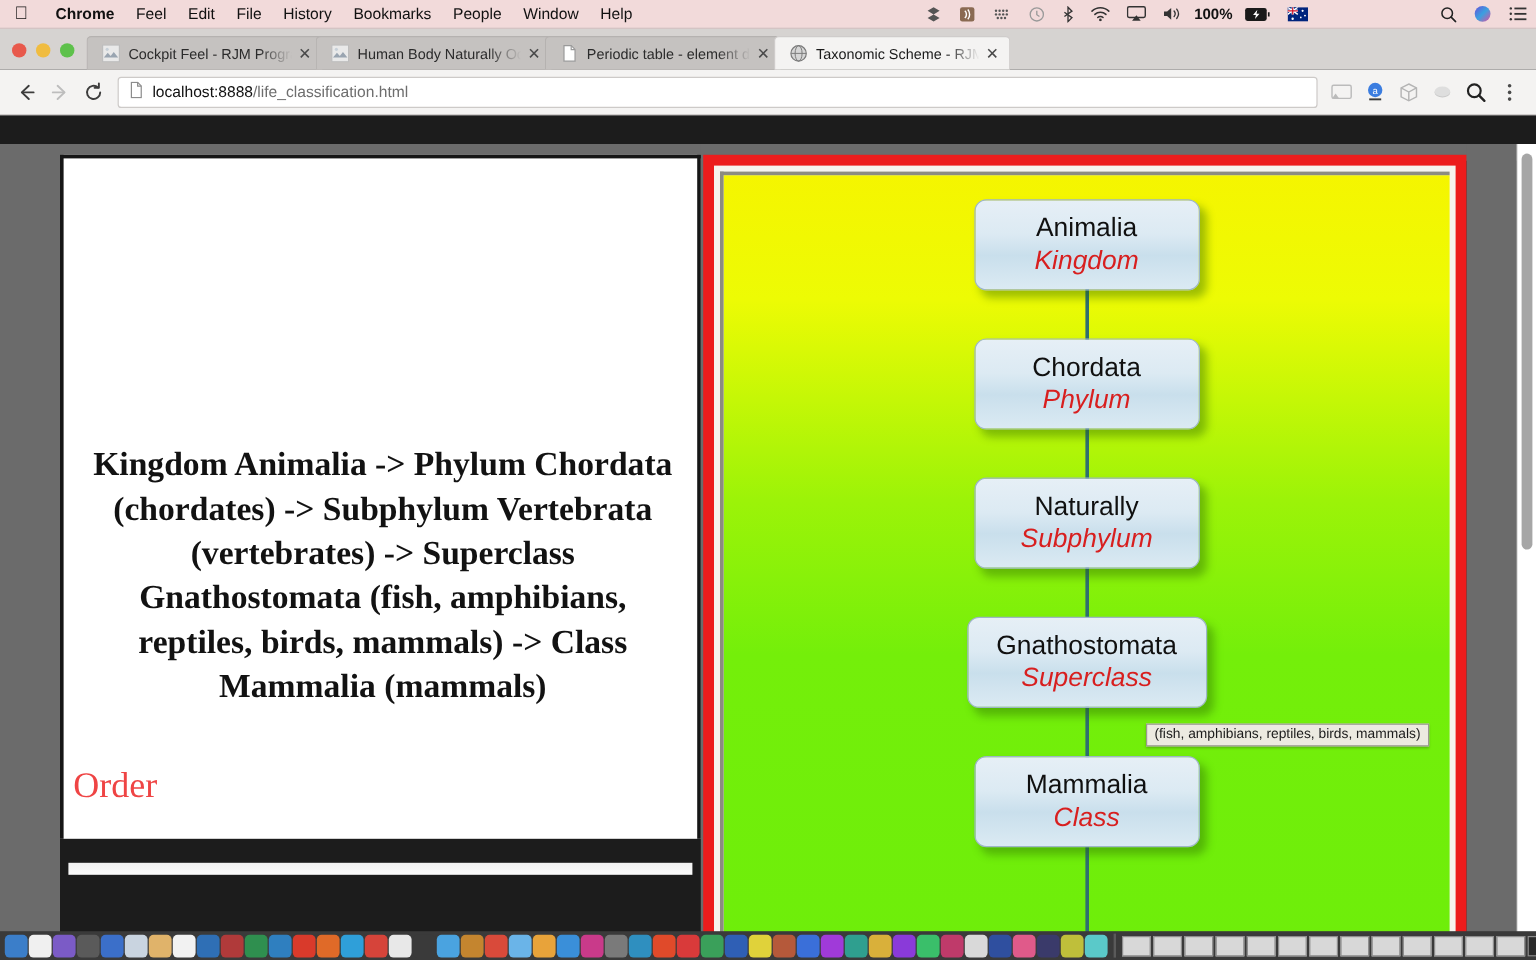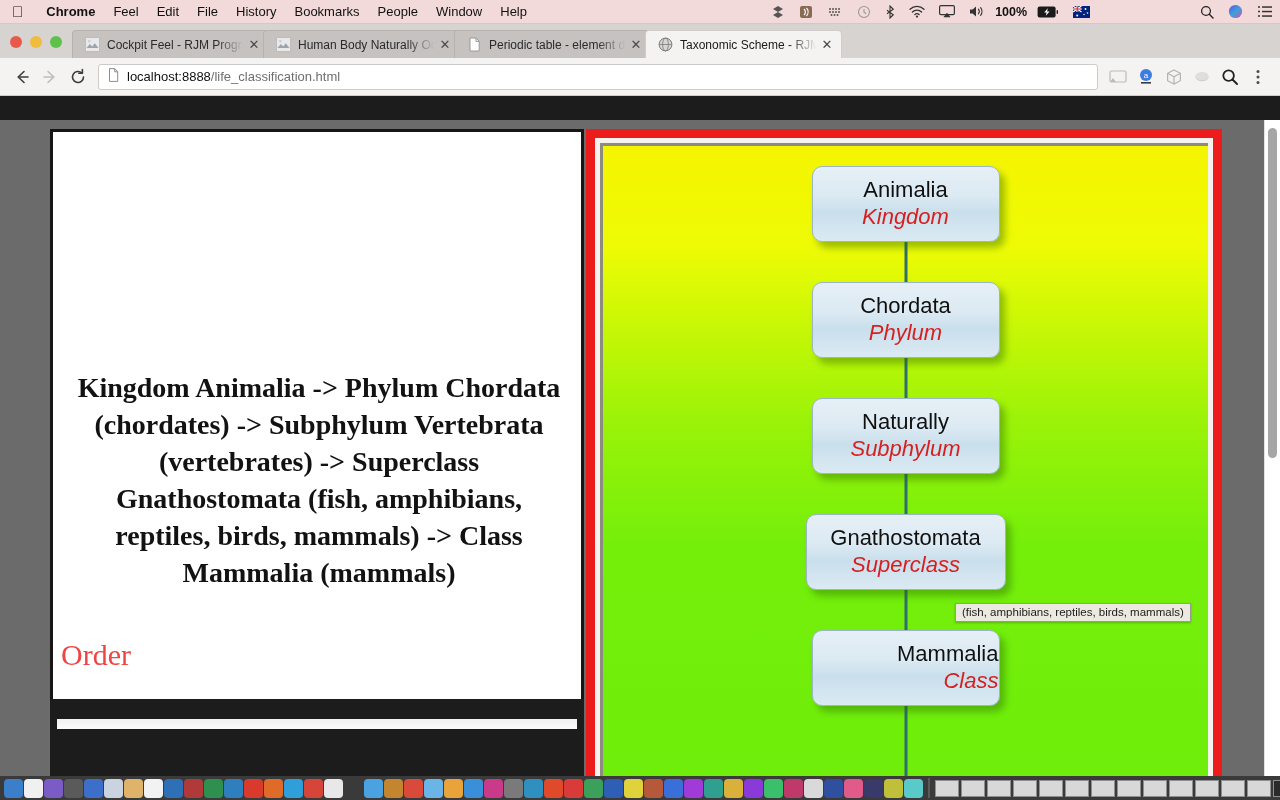--- a/index.html
+++ b/index.html
@@ -484,21 +484,21 @@
             <span class="rk">Subphylum</span>
           </div>
 
           <div class="node" style="top:368px; width:200px;">
             <span class="nm">Gnathostomata</span>
             <span class="rk">Superclass</span>
           </div>
 
           <div class="tooltip" style="left:331px; top:457px;margin-left:21px;">(fish, amphibians, reptiles, birds, mammals)</div>
 
-          <div class="node" style="top:484px;align-items:flex-end;">
+          <div class="node" style="top:484px;">
             <span class="nm">Mammalia</span>
             <span class="rk">Class</span>
           </div>
 
           <div class="connector" style="top:560px; height:110px;"></div>
         </div>
       </div>
     </div>
   </div>
 

